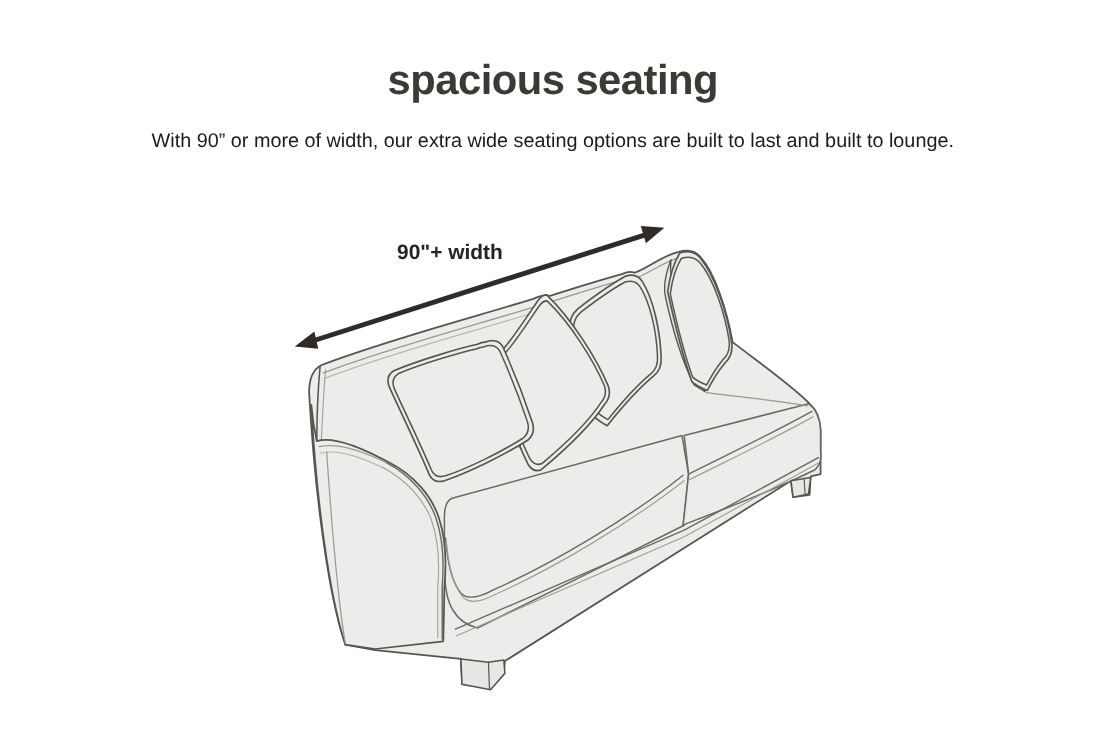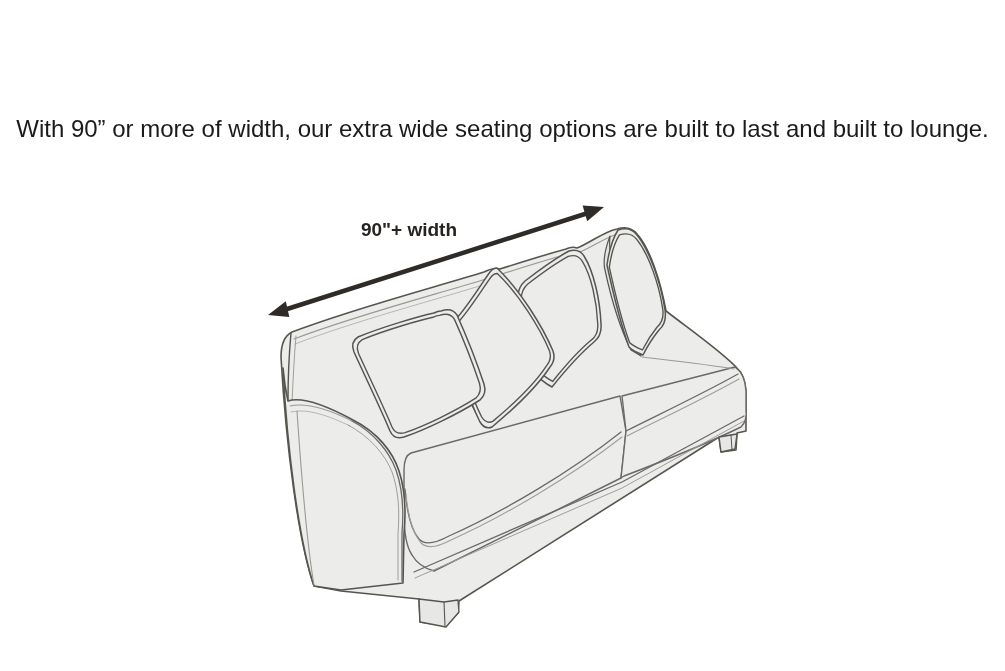--- a/index.html
+++ b/index.html
@@ -17,41 +17,42 @@
     font-size:38px;
     line-height:42px;
     font-weight:bold;
     letter-spacing:-0.5px;
     color:#3b3a35;
   }
   .description{
     position:absolute;
     left:0; top:116px; width:1005px;
     text-align:center;
-    font-size:24px;
+    font-size:18px;
     line-height:25px;
     color:#1b1b1b;
   }
   .dim-label{
     position:absolute;
     left:409px; top:219px;
     transform:translateX(-50%);
     font-size:19px;
     font-weight:bold;
     letter-spacing:0px;
     color:#262320;
     white-space:nowrap;
   }
   svg.canvas{position:absolute;left:0;top:0;}
 </style>
 </head>
 <body>
 
 <div class="page">
 
+  <div class="title">spacious seating</div>
 
   <div class="description">
     <div>With 90” or more of width, our extra wide seating options are built to last and built to lounge.</div>
   </div>
 
   <div class="dim-label">90"+ width</div>
 
   <svg class="canvas" width="1005" height="671" viewBox="0 0 1005 671">
 
     <g>

